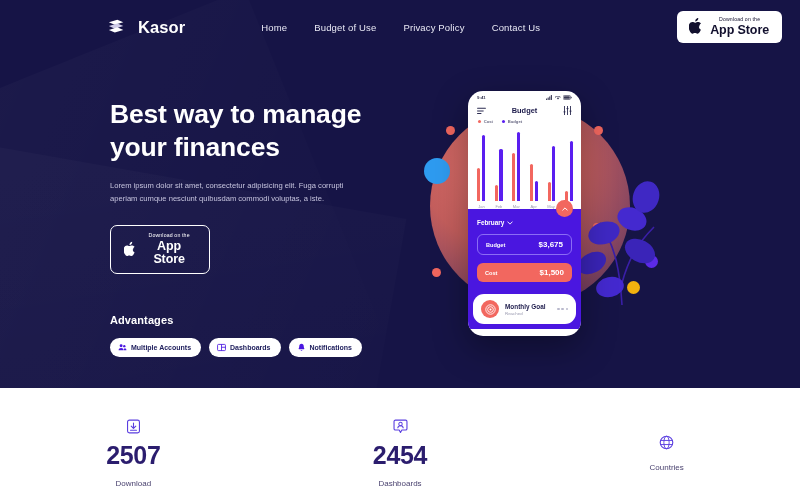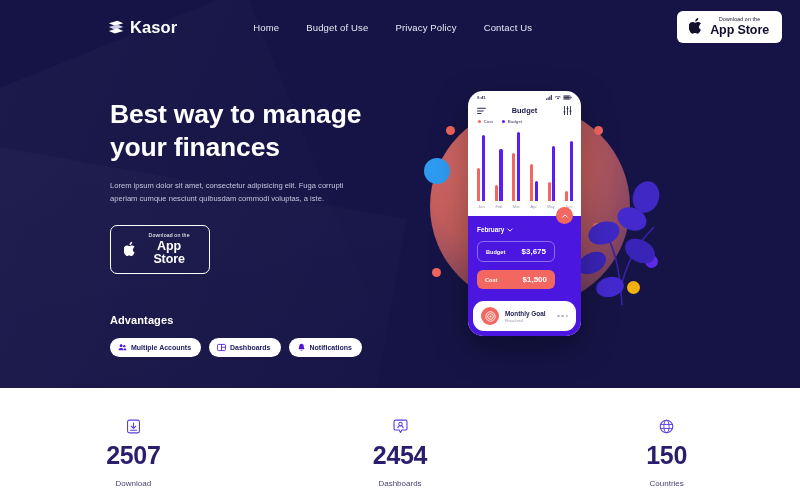--- a/index.html
+++ b/index.html
@@ -53,21 +53,21 @@
 
   .plant { position: absolute; left: 570px; top: 165px; width: 110px; height: 140px; }
 
   
   .topbar {
     position: absolute; left: 0; top: 0; width: 800px; height: 54px;
     display: flex; align-items: center;
     padding: 0 18px 0 108px;
     z-index: 6;
   }
-  .logo { display: flex; align-items: center; gap: 5px; }
+  .logo { display: flex; align-items: flex-start; gap: 13px; }
   .logo-mark { width: 17px; height: 17px; display: block; }
   .logo-text {
     color: #ffffff; font-size: 16.5px; font-weight: 700; letter-spacing: .1px;
   }
   .nav { display: flex; gap: 27px; margin-left: 76px; }
   .nav a {
     color: #e8e8f4; font-size: 9.5px; text-decoration: none; font-weight: 500;
     letter-spacing: .15px; white-space: nowrap;
   }
   .appstore-btn {
@@ -152,23 +152,22 @@
   .bar.cost { background: #f2675f; }
   .bar.budget { background: #5a1ef0; }
   .xlabels {
     display: flex; justify-content: space-between;
     margin: 3px 8px 0 9px;
   }
   .xlabels span { font-size: 4px; color: #9a9ab0; width: 9px; text-align: center; }
 
   .ph-lower {
     position: relative;
-    margin-top: 7px;
     background: #4a16e0;
-    padding: 10px 26px 10px 9px;
+    padding: 10px 9px 10px 9px;
     height: 120px;
   }
   .fab {
     position: absolute; right: 8px; top: -9px;
     width: 17px; height: 17px; border-radius: 50%;
     background: #f2675f;
     display: flex; align-items: center; justify-content: center;
   }
   .month-row {
     display: flex; align-items: center; gap: 3px;
@@ -482,18 +481,17 @@
 
     <div class="stat">
       <div class="stat-ico">
         <svg viewBox="0 0 20 20">
           <circle cx="10" cy="10" r="7.4" fill="none" stroke="#5b3fe0" stroke-width="1.3"></circle>
           <ellipse cx="10" cy="10" rx="3.1" ry="7.4" fill="none" stroke="#5b3fe0" stroke-width="1.1"></ellipse>
           <line x1="2.8" y1="7.6" x2="17.2" y2="7.6" stroke="#5b3fe0" stroke-width="1.1"></line>
           <line x1="2.8" y1="12.4" x2="17.2" y2="12.4" stroke="#5b3fe0" stroke-width="1.1"></line>
         </svg>
       </div>
-      <div class="stat-num">150</div>
       <div class="stat-lbl">Countries</div>
     </div>
   </section>
 
 </div>
 
 </body></html>

